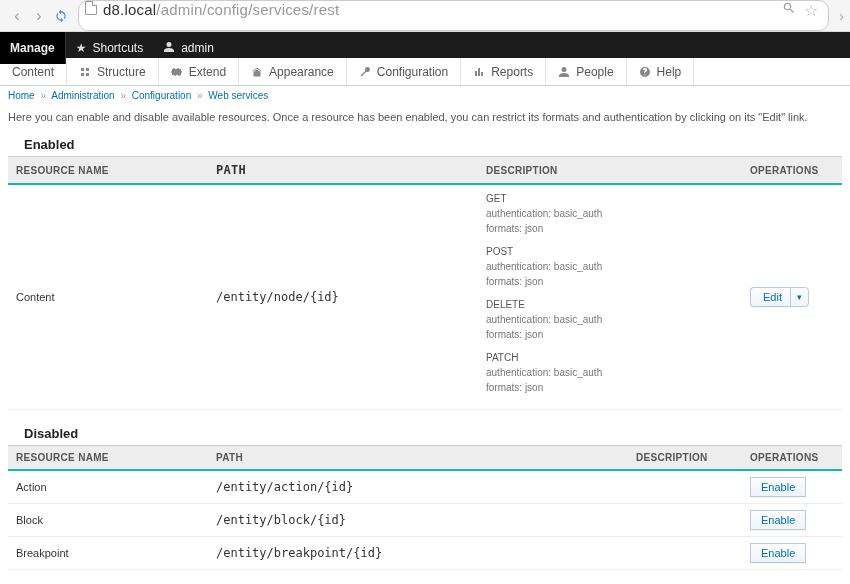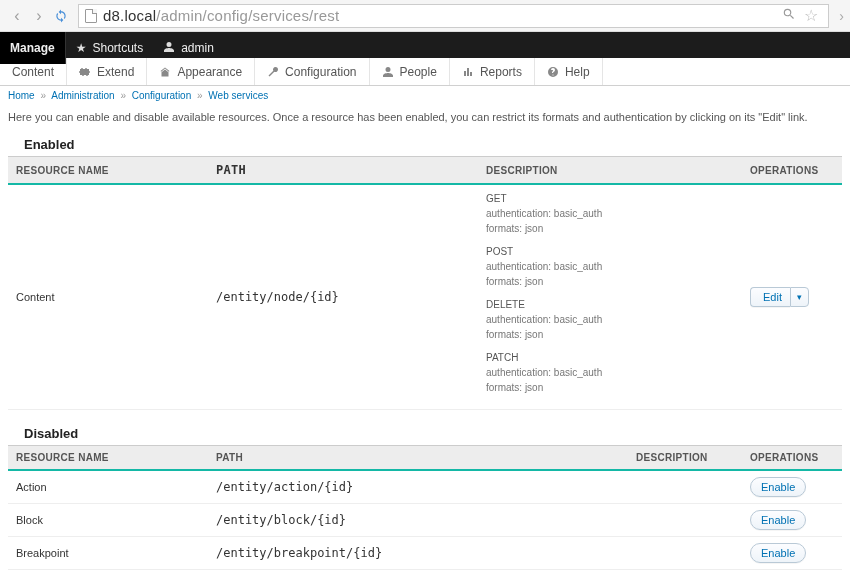--- a/index.html
+++ b/index.html
@@ -2,21 +2,21 @@
 <html><head>
 <meta charset="utf-8">
 <style>
   * { box-sizing: border-box; margin: 0; padding: 0; }
   html, body { width: 850px; height: 584px; font-family: "Helvetica Neue", Arial, sans-serif; font-size: 12px; color: #333; background: #fff; overflow: hidden; }
 
   
   .chrome { display: flex; align-items: center; height: 32px; padding: 0 6px; background: #f5f5f5; border-bottom: 1px solid #ddd; }
   .chrome .nav-btn { width: 18px; height: 18px; display: flex; align-items: center; justify-content: center; color: #a0a0a0; font-size: 16px; margin: 0 2px; cursor: pointer; }
   .chrome .reload { color: #4a90d9; }
-  .chrome .urlbar { flex: 1; display: flex; align-items: center; height: 24px; margin: 0 6px; background: #fff; border: 1px solid #ccc; border-radius: 0; padding: 0 6px; }
+  .chrome .urlbar { flex: 1; display: flex; align-items: flex-start; height: 31px; margin: 0 6px; background: #fff; border: 1px solid #ccc; border-radius: 10px; padding: 0 6px; }
   .chrome .urlbar .doc-icon { width: 12px; height: 14px; border: 1px solid #999; border-radius: 1px; margin-right: 6px; position: relative; }
   .chrome .urlbar .doc-icon::after { content: ""; position: absolute; top: -1px; right: -1px; width: 4px; height: 4px; background: #f5f5f5; border-left: 1px solid #999; border-bottom: 1px solid #999; }
   .chrome .url-text { font-size: 15px; letter-spacing: 0.2px; }
   .chrome .url-host { color: #333; }
   .chrome .url-path { color: #999; }
   .chrome .zoom { color: #999; font-size: 14px; margin: 0 4px; }
   .chrome .star { color: #bbb; font-size: 16px; margin: 0 4px; }
   .chrome .caret-right { color: #aaa; font-size: 14px; margin-left: 4px; }
 
   
@@ -47,21 +47,21 @@
   table.rest .col-name { width: 200px; }
   table.rest .col-path { width: 270px; font-family: Menlo, Consolas, monospace; font-size: 12px; color: #333; }
   table.rest .col-desc { }
   table.rest .col-ops { width: 100px; text-align: left; }
 
   .methods { font-size: 10px; color: #666; line-height: 1.5; }
   .methods .m { margin-bottom: 8px; }
   .methods .m .verb { color: #555; font-size: 10px; }
   .methods .m .kv { color: #777; font-size: 10px; }
 
-  .drupal-btn { display: inline-block; border: 1px solid #b9c9d6; background: linear-gradient(#fcfdff, #eef4f9); color: #0071b3; font-size: 11px; padding: 3px 10px; border-radius: 10px; cursor: pointer; box-shadow: 0 1px 0 rgba(0,0,0,0.04); }
+  .drupal-btn { display: inline-block; border: 1px solid #b9c9d6; background: linear-gradient(#fcfdff, #eef4f9); color: #0071b3; font-size: 11px; padding: 3px 10px; border-radius: 0; cursor: pointer; box-shadow: 0 1px 0 rgba(0,0,0,0.04); }
   .dropbtn { display: inline-flex; }
   .dropbtn .main { border-radius: 4px 0 0 4px; border-right: none; padding-right: 8px; padding-left: 12px; }
   .dropbtn .dd { border: 1px solid #b9c9d6; background: linear-gradient(#fcfdff, #eef4f9); border-radius: 0 4px 4px 0; padding: 3px 6px; color: #0071b3; cursor: pointer; font-size: 9px; display: flex; align-items: center; }
 
   
   svg.icon { width: 12px; height: 12px; fill: currentColor; }
   svg.icon14 { width: 14px; height: 14px; fill: currentColor; }
 </style>
 </head>
 <body>
@@ -108,20 +108,28 @@
   </div>
 </div>
 
 <div class="secbar">
   <div class="tab">
       <span>Content</span>
     </div>
   <div class="tab">
     <span class="ico">
         <svg class="icon" viewBox="0 0 24 24">
+          <path d="M4 4h6v6H4zm10 0h6v6h-6zM4 14h6v6H4zm10 0h6v6h-6z"></path>
+        </svg>
+      </span>
+    <span>Structure</span>
+  </div>
+  <div class="tab">
+    <span class="ico">
+        <svg class="icon" viewBox="0 0 24 24">
           <path d="M20 6h-4a2 2 0 00-4 0H8a2 2 0 00-4 0H2v4a2 2 0 000 4v4h4a2 2 0 004 0h4a2 2 0 004 0h2v-4a2 2 0 000-4z"></path>
         </svg>
       </span>
     <span>Extend</span>
   </div>
   <div class="tab">
     <span class="ico">
         <svg class="icon" viewBox="0 0 24 24">
           <path d="M12 3l9 7-1.5 1.5L12 5 4.5 11.5 3 10z M12 7l7 5.5V21H5v-8.5z"></path>
         </svg>
@@ -132,32 +140,32 @@
     <span class="ico">
         <svg class="icon" viewBox="0 0 24 24">
           <path d="M22 7a5 5 0 01-7.4 4.4L5 21l-2-2 9.6-9.6A5 5 0 0117 2a5 5 0 015 5z"></path>
         </svg>
       </span>
     <span>Configuration</span>
   </div>
   <div class="tab">
     <span class="ico">
         <svg class="icon" viewBox="0 0 24 24">
+          <path d="M4 20h4V10H4zm6 0h4V4h-4zm6 0h4v-8h-4z"></path>
+        </svg>
+      </span>
+    <span>Reports</span>
+  </div>
+  <div class="tab">
+    <span class="ico">
+        <svg class="icon" viewBox="0 0 24 24">
           <path d="M12 12a5 5 0 10-5-5 5 5 0 005 5zm0 2c-3.33 0-10 1.67-10 5v3h20v-3c0-3.33-6.67-5-10-5z"></path>
         </svg>
       </span>
     <span>People</span>
-  </div>
-  <div class="tab">
-    <span class="ico">
-        <svg class="icon" viewBox="0 0 24 24">
-          <path d="M4 20h4V10H4zm6 0h4V4h-4zm6 0h4v-8h-4z"></path>
-        </svg>
-      </span>
-    <span>Reports</span>
   </div>
   <div class="tab">
     <span class="ico">
         <svg class="icon" viewBox="0 0 24 24">
           <path d="M12 2a10 10 0 1010 10A10 10 0 0012 2zm1 17h-2v-2h2zm1.07-7.75l-.9.92A3.4 3.4 0 0012 14h-2v-.5a4 4 0 011.17-2.83l1.24-1.26A2 2 0 0010 8H8a4 4 0 018 0 3.18 3.18 0 01-.93 2.25z"></path>
         </svg>
       </span>
     <span>Help</span>
   </div>
 </div>

